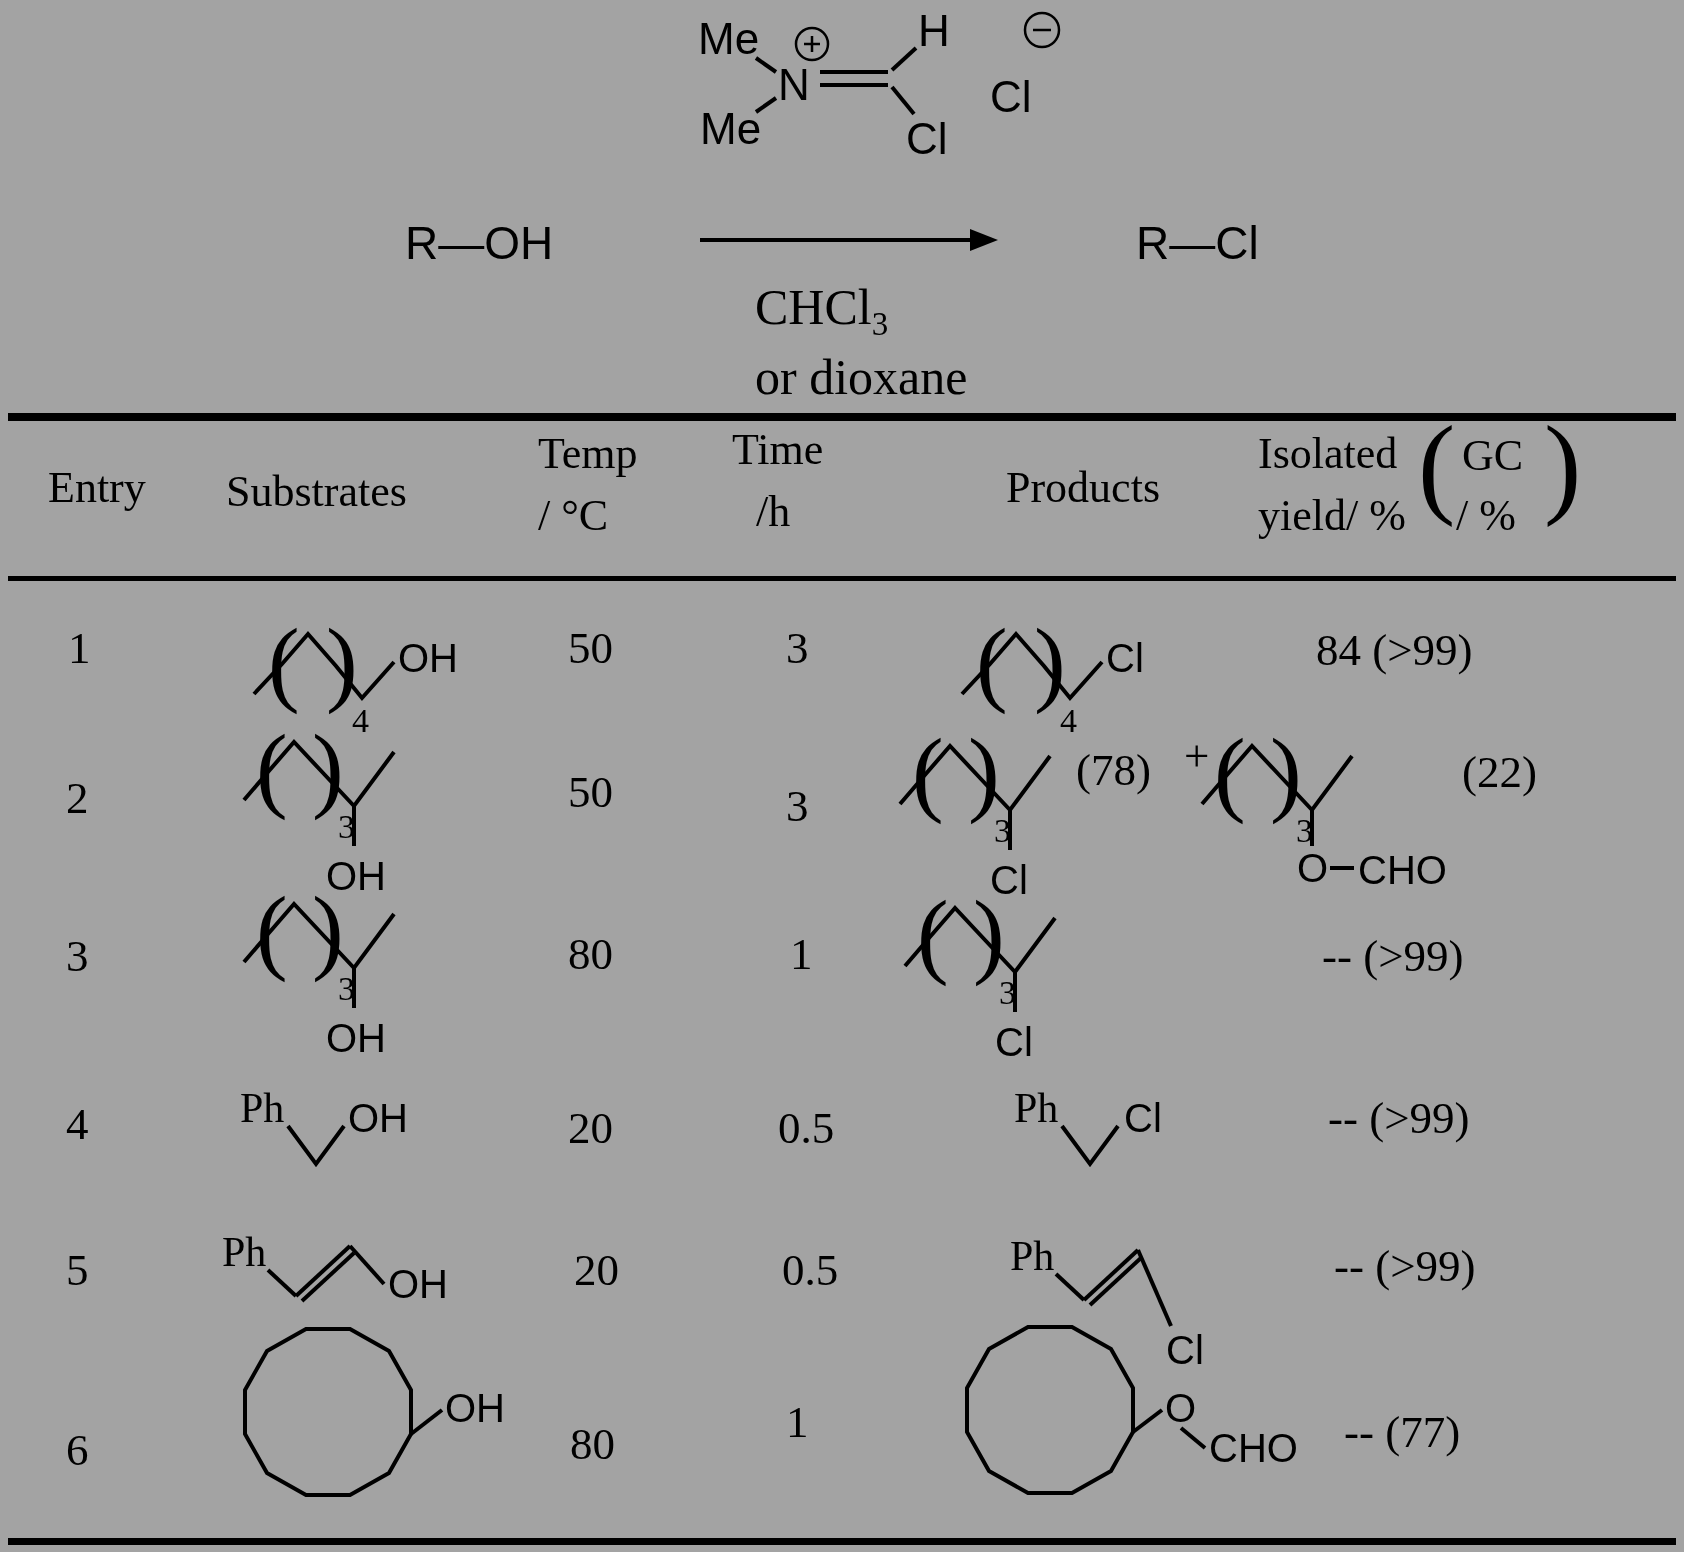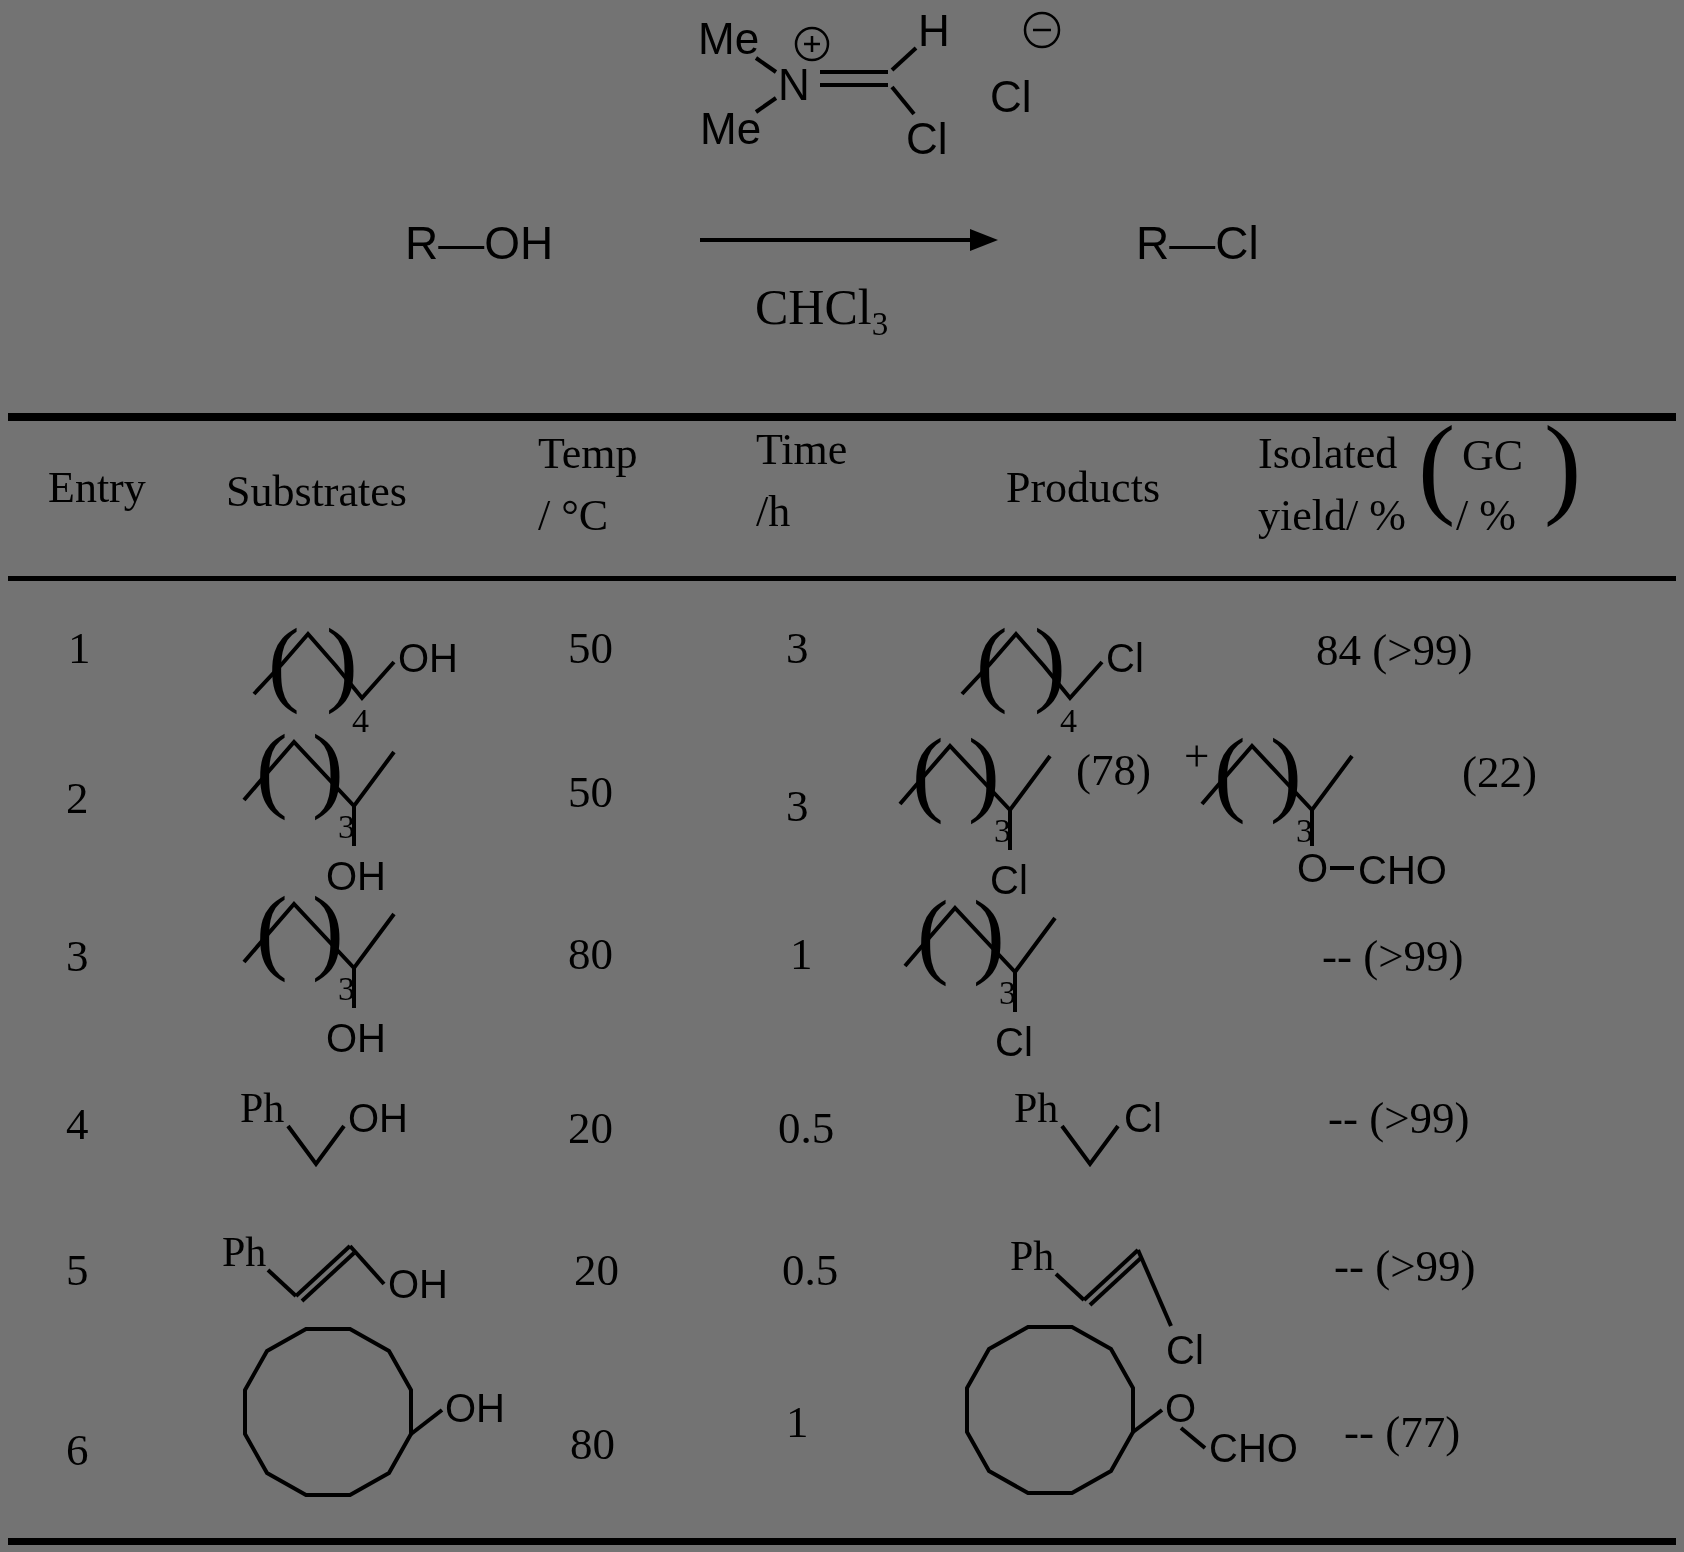--- a/index.html
+++ b/index.html
@@ -1,16 +1,16 @@
 <!DOCTYPE html>
 <html><head>
 <meta charset="utf-8">
 <style>
   html,body{margin:0;padding:0;background:#fff;}
-  #canvas{position:relative;width:1684px;height:1552px;background:#737373;color:#000;overflow:hidden;}
+  #canvas{position:relative;width:1684px;height:1552px;background:#a3a3a3;color:#000;overflow:hidden;}
   .abs{position:absolute;white-space:nowrap;}
   .serif{font-family:Liberation Serif, serif;}
   .sans{font-family:"Liberation Sans",sans-serif;}
   .hdr{font-size:44px;}
   .num{font-size:45px;}
   .rxn{font-size:46px;text-align:center;}
   .cond{font-size:50px;}
   .bigparen{font-size:112px;line-height:0.95;font-weight:400;}
   .rule{position:absolute;left:8px;width:1668px;background:#000;}
   sub.s3{font-size:33px;}
@@ -56,30 +56,31 @@
   <div class="abs sans rxn" style="left:405px;top:216px">R—OH</div>
 
   <svg style="left:698px;top:222px" width="310" height="40" viewBox="0 0 310 40">
     <line x1="2" y1="18" x2="274" y2="18" stroke="#000" stroke-width="4"></line>
     <polygon points="272,7 300,18 272,29" fill="#000"></polygon>
   </svg>
 
   <div class="abs sans rxn" style="left:1136px;top:216px">R—Cl</div>
 
   <div class="abs serif cond" style="left:755px;top:278px"><span>CHCl</span><sub class="s3">3</sub></div>
+  <div class="abs serif cond" style="left:755px;top:348px">or dioxane</div>
 
   <div class="rule" style="top:413px;height:8px"></div>
   <div class="rule" style="top:576px;height:5px"></div>
   <div class="rule" style="top:1538px;height:7px"></div>
 
   <div class="abs serif hdr" style="left:48px;top:462px">Entry</div>
   <div class="abs serif hdr" style="left:226px;top:466px">Substrates</div>
   <div class="abs serif hdr" style="left:538px;top:428px">Temp</div>
   <div class="abs serif hdr" style="left:538px;top:490px">/ °C</div>
-  <div class="abs serif hdr" style="left:756px;top:424px">Time</div>
+  <div class="abs serif hdr" style="left:732px;top:424px">Time</div>
   <div class="abs serif hdr" style="left:756px;top:486px">/h</div>
   <div class="abs serif hdr" style="left:1006px;top:462px">Products</div>
   <div class="abs serif hdr" style="left:1258px;top:428px">Isolated</div>
   <div class="abs serif hdr" style="left:1258px;top:490px">yield/ %</div>
   <div class="abs serif bigparen" style="left:1418px;top:412px">(</div>
   <div class="abs serif hdr" style="left:1462px;top:430px">GC</div>
   <div class="abs serif hdr" style="left:1456px;top:490px">/ %</div>
   <div class="abs serif bigparen" style="left:1544px;top:412px">)</div>
 
   <div class="abs serif num" style="left:68px;top:622px">1</div>

